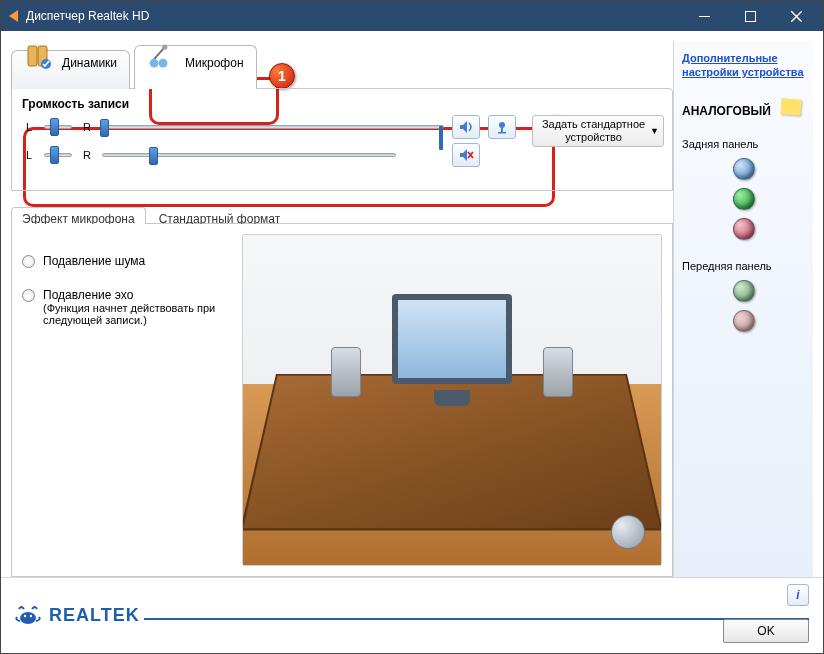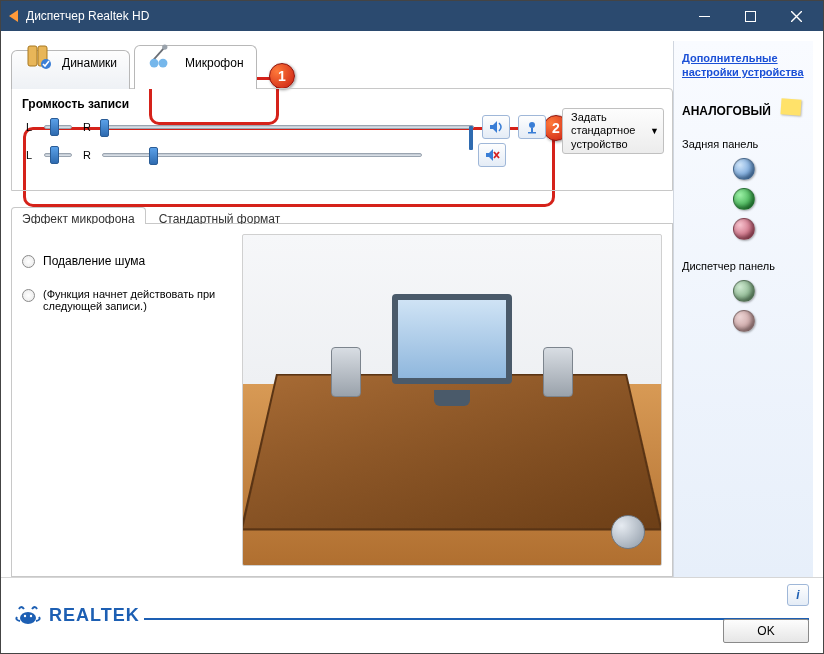--- a/index.html
+++ b/index.html
@@ -125,22 +125,23 @@
   }
   .default-device {
     display:flex;align-items:center;
     border:1px solid #c0c0c0;
     background:linear-gradient(#fdfdfd,#ececec);
     border-radius:3px;
     padding:2px 4px 2px 8px;
     gap:4px;
     font-size:11px;
     line-height:1.2;
-    width:102px;
+    width:132px;
     cursor:pointer;
+    text-align:center;
   }
   .sub-tabs {
     display:flex;
     gap:2px;
     margin-top:6px;
     border-bottom:1px solid #c8c8c8;
   }
   .sub-tab {
     padding:4px 10px 6px 10px;
     font-size:12px;
@@ -404,20 +405,21 @@
 
       <div class="effects-area">
         <div class="options-col">
           <div class="radio-item">
             <div class="radio-dot"></div>
             <div>Подавление шума</div>
           </div>
           <div class="radio-item">
             <div class="radio-dot"></div>
             <div>
+              <div>Подавление эхо</div>
               <div style="font-size:11px;">(Функция начнет действовать при следующей записи.)</div>
             </div>
           </div>
         </div>
         <div class="illustration">
           <div class="desk"></div>
           <div class="speaker left"></div>
           <div class="speaker right"></div>
           <div class="monitor"></div>
           <div class="mon-stand"></div>
@@ -427,21 +429,21 @@
     </div>
 
     <div class="sidebar" style="position:relative;">
       <a class="side-link">Дополнительные настройки устройства</a>
       <div class="side-note-corner"></div>
       <div class="side-heading">АНАЛОГОВЫЙ</div>
       <div class="port-group-label">Задняя панель</div>
       <div class="port" style="background:radial-gradient(circle at 30% 30%,#cfe4f8,#3e7fc8);"></div>
       <div class="port" style="background:radial-gradient(circle at 30% 30%,#9cf0a6,#0f8a25);"></div>
       <div class="port" style="background:radial-gradient(circle at 30% 30%,#f6c3ce,#b23a55);"></div>
-      <div class="port-group-label">Диспетчер панель</div>
+      <div class="port-group-label">Передняя панель</div>
       <div class="port" style="background:radial-gradient(circle at 30% 30%,#cfe9d1,#5e9463);"></div>
       <div class="port" style="background:radial-gradient(circle at 30% 30%,#ecd4d4,#b88a8a);"></div>
     </div>
 
     <div class="callout-box highlight-1"></div>
     <div class="callout-badge badge-1">1</div>
     <div class="callout-box highlight-2"></div>
     <div class="callout-badge badge-2">2</div>
   </div>
 

